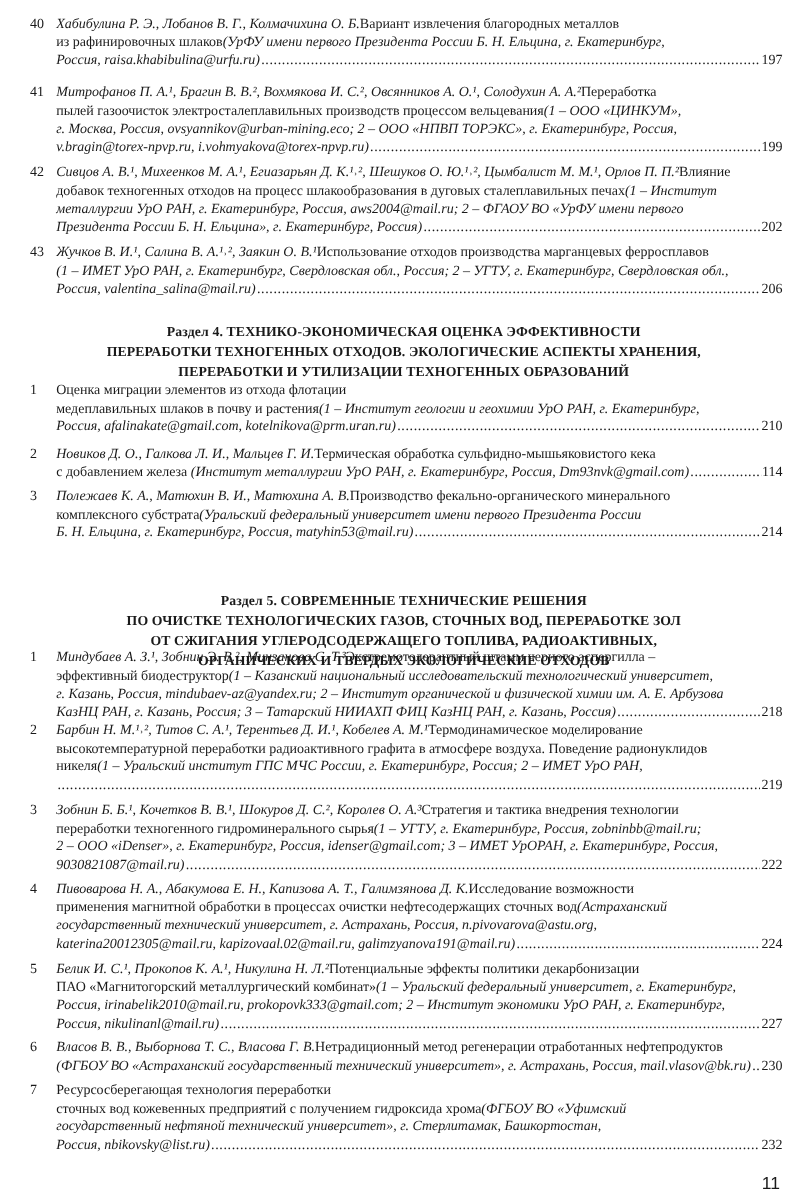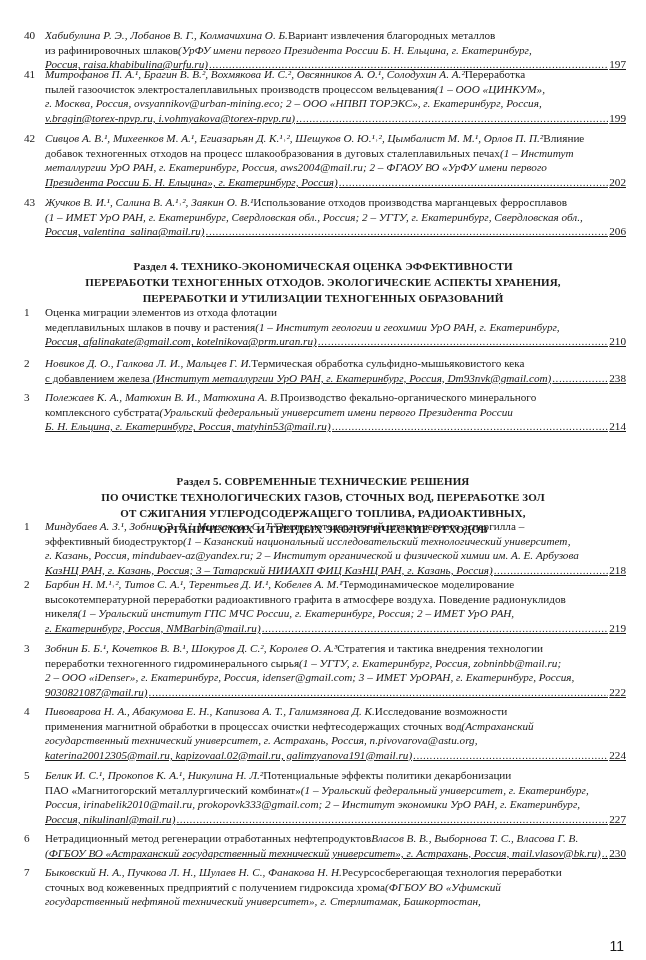--- a/index.html
+++ b/index.html
@@ -5,36 +5,36 @@
   html, body { margin: 0; padding: 0; background: #ffffff; }
   body { width: 646px; height: 960px; position: relative; overflow: hidden;
          font-family: "Liberation Serif", serif; color: #1a1a1a; font-size: 11.2px; }
   .page { position: absolute; left: 0; top: 0; width: 646px; height: 960px; }
   .entry { position: absolute; left: 24px; width: 602px; }
   .num { position: absolute; left: 0; top: 0; width: 20px; line-height: 14.6px; }
   .body { margin-left: 21px; line-height: 14.6px; }
   .ln { display: flex; white-space: nowrap; }
   .ln .t { white-space: nowrap; }
   .auth, .aff { font-style: italic; }
-  .lastln { display: flex; align-items: flex-start; text-decoration: underline; }
+  .lastln { display: flex; align-items: flex-start; }
   .lastln .txt { white-space: nowrap; flex: 0 0 auto; }
   .lastln .dots { flex: 1 1 auto; overflow: hidden; white-space: nowrap; margin: 0 1px; letter-spacing: 0.5px; }
   .lastln .dots::before { content: "....................................................................................................................................................................................................................................................................................................................................."; }
   .lastln .pg { flex: 0 0 auto; }
   .section { position: absolute; left: 0; width: 646px; text-align: center;
              font-weight: bold; font-size: 11px; line-height: 16px; letter-spacing: 0.1px; }
   .section .head-line { display: block; }
   .folio { position: absolute; right: 22px; top: 938px; font-family: "Liberation Sans", sans-serif; font-size: 14px; }
 </style>
 </head>
 <body>
 
 <div class="page">
 
-  <div class="entry" style="top:28px">
+  <div class="entry" style="top:12px">
       <div class="num">40</div>
       <div class="body">
         <div class="ln">
           <span class="t auth">Хабибулина Р. Э., Лобанов В. Г., Колмачихина О. Б. </span>
           <span class="t ttl">Вариант извлечения благородных металлов</span>
         </div>
         <div class="ln">
           <span class="t ttl">из рафинировочных шлаков </span>
           <span class="t aff">(УрФУ имени первого Президента России Б. Н. Ельцина, г. Екатеринбург,</span>
         </div>
@@ -131,21 +131,21 @@
   <div class="entry" style="top:356px">
       <div class="num">2</div>
       <div class="body">
         <div class="ln">
           <span class="t auth">Новиков Д. О., Галкова Л. И., Мальцев Г. И. </span>
           <span class="t ttl">Термическая обработка сульфидно-мышьяковистого кека</span>
         </div>
         <div class="lastln">
           <span class="txt"><span class="ttl">с добавлением железа </span><span class="aff">(Институт металлургии УрО РАН, г. Екатеринбург, Россия, Dm93nvk@gmail.com)</span></span>
           <span class="dots"></span>
-          <span class="pg">238</span>
+          <span class="pg">114</span>
         </div>
       </div>
     </div>
   <div class="entry" style="top:390px">
       <div class="num">3</div>
       <div class="body">
         <div class="ln">
           <span class="t auth">Полежаев К. А., Матюхин В. И., Матюхина А. В. </span>
           <span class="t ttl">Производство фекально-органического минерального</span>
         </div>
@@ -197,21 +197,20 @@
           <span class="t ttl">Термодинамическое моделирование</span>
         </div>
         <div class="ln">
           <span class="t ttl">высокотемпературной переработки радиоактивного графита в атмосфере воздуха. Поведение радионуклидов</span>
         </div>
         <div class="ln">
           <span class="t ttl">никеля </span>
           <span class="t aff">(1 – Уральский институт ГПС МЧС России, г. Екатеринбург, Россия; 2 – ИМЕТ УрО РАН,</span>
         </div>
         <div class="lastln">
-          <span class="txt aff">г. Екатеринбург, Россия, NMBarbin@mail.ru)</span>
           <span class="dots"></span>
           <span class="pg">219</span>
         </div>
       </div>
     </div>
   <div class="entry" style="top:641px">
       <div class="num">3</div>
       <div class="body">
         <div class="ln">
           <span class="t auth">Зобнин Б. Б.¹, Кочетков В. В.¹, Шокуров Д. С.², Королев О. А.³</span>
@@ -270,41 +269,45 @@
           <span class="txt aff">Россия, nikulinanl@mail.ru)</span>
           <span class="dots"></span>
           <span class="pg">227</span>
         </div>
       </div>
     </div>
   <div class="entry" style="top:831px">
       <div class="num">6</div>
       <div class="body">
         <div class="ln">
+          <span class="t auth">Власов В. В., Выборнова Т. С., Власова Г. В. </span>
           <span class="t ttl">Нетрадиционный метод регенерации отработанных нефтепродуктов</span>
-          <span class="t auth">Власов В. В., Выборнова Т. С., Власова Г. В. </span>
         </div>
         <div class="lastln">
           <span class="txt aff">(ФГБОУ ВО «Астраханский государственный технический университет», г. Астрахань, Россия, mail.vlasov@bk.ru)</span>
           <span class="dots"></span>
           <span class="pg">230</span>
         </div>
       </div>
     </div>
   <div class="entry" style="top:865px">
       <div class="num">7</div>
       <div class="body">
         <div class="ln">
-          <span class="t auth">Быковский Н. А., Пучкова Л. Н., Шулаев Н. С., Фанакова Н. Н. </span>
           <span class="t ttl">Ресурсосберегающая технология переработки</span>
         </div>
         <div class="ln">
           <span class="t ttl">сточных вод кожевенных предприятий с получением гидроксида хрома </span>
           <span class="t aff">(ФГБОУ ВО «Уфимский</span>
         </div>
         <div class="ln">
           <span class="t aff">государственный нефтяной технический университет», г. Стерлитамак, Башкортостан,</span>
         </div>
+        <div class="lastln">
+          <span class="txt aff">Россия, nbikovsky@list.ru)</span>
+          <span class="dots"></span>
+          <span class="pg">232</span>
+        </div>
       </div>
     </div>
 
   <div class="folio">11</div>
 </div>
 
 </body></html>

